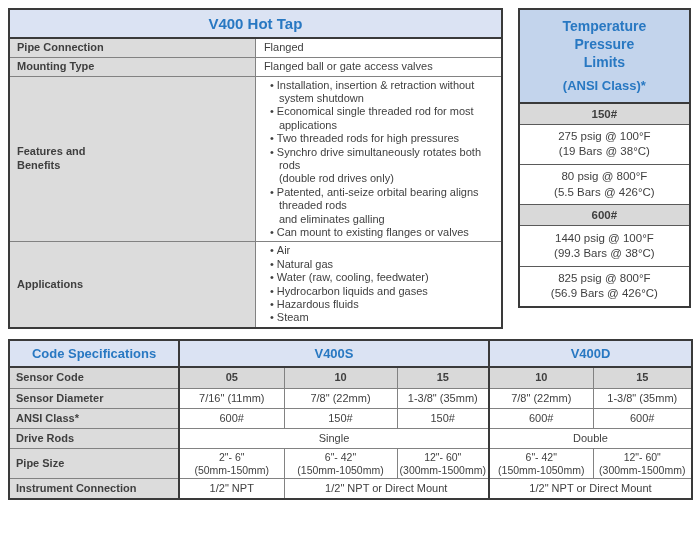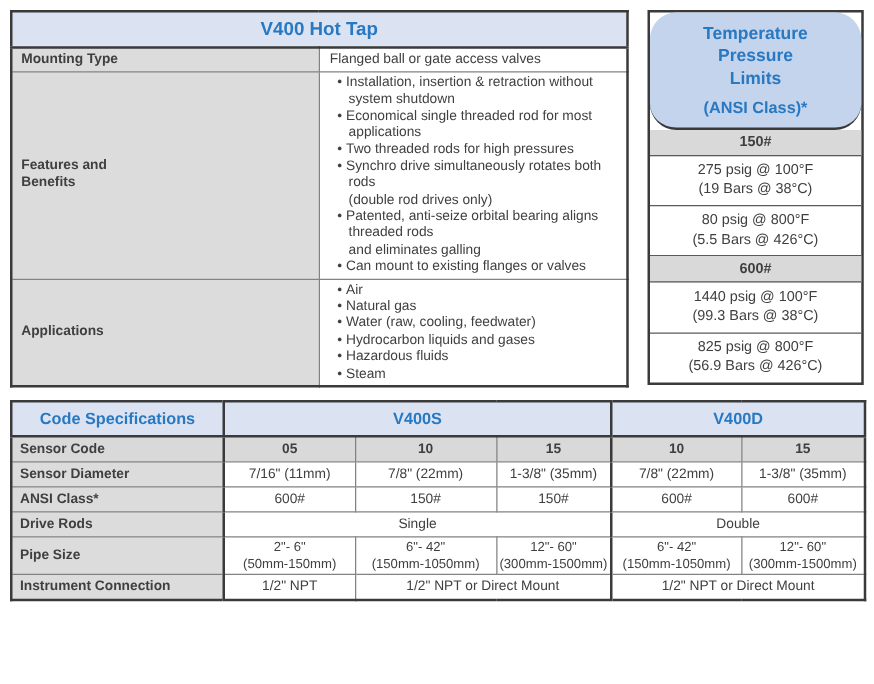--- a/index.html
+++ b/index.html
@@ -41,21 +41,21 @@
   .ht .line.plain{padding-left:0;text-indent:0;}
 
   
   .panel{
     width:174px;height:300px;box-sizing:border-box;
     border:2px solid var(--border-dark);
     display:flex;flex-direction:column;background:#fff;
   }
   .panel-head{
     background:var(--panel-fill);border-bottom:2px solid var(--border-dark);
-    text-align:center;padding:8px 2px 9px;border-radius:21px;
+    text-align:center;padding:8px 2px 9px;
   }
   .panel-title{color:var(--accent);font-weight:bold;font-size:14px;line-height:1.28;white-space:pre-line;}
   .panel-sub{color:var(--accent);font-weight:bold;font-size:13px;margin-top:6px;}
   .panel-body{display:flex;flex-direction:column;flex:1;}
   .band{
     background:var(--gray-fill);font-weight:bold;font-size:11.5px;
     text-align:center;padding:4px 0;border-bottom:1px solid #5a5a5a;
   }
   .entry{
     flex:1;display:flex;align-items:center;justify-content:center;
@@ -88,20 +88,26 @@
 
 <div class="page">
 
   <div class="top">
 
     <table class="ht" id="hotTapTable">
       <tbody id="hotTapBody">
         <tr>
           <th class="ht-title" colspan="2">V400 Hot Tap</th>
         </tr>
+      <tr>
+            <th class="lbl">Pipe Connection</th>
+            <td class="val">
+              <div class="line plain">Flanged</div>
+            </td>
+          </tr>
           <tr>
             <th class="lbl">Mounting Type</th>
             <td class="val">
               <div class="line plain">Flanged ball or gate access valves</div>
             </td>
           </tr>
           <tr>
             <th class="lbl">Features and
 Benefits</th>
             <td class="val">

